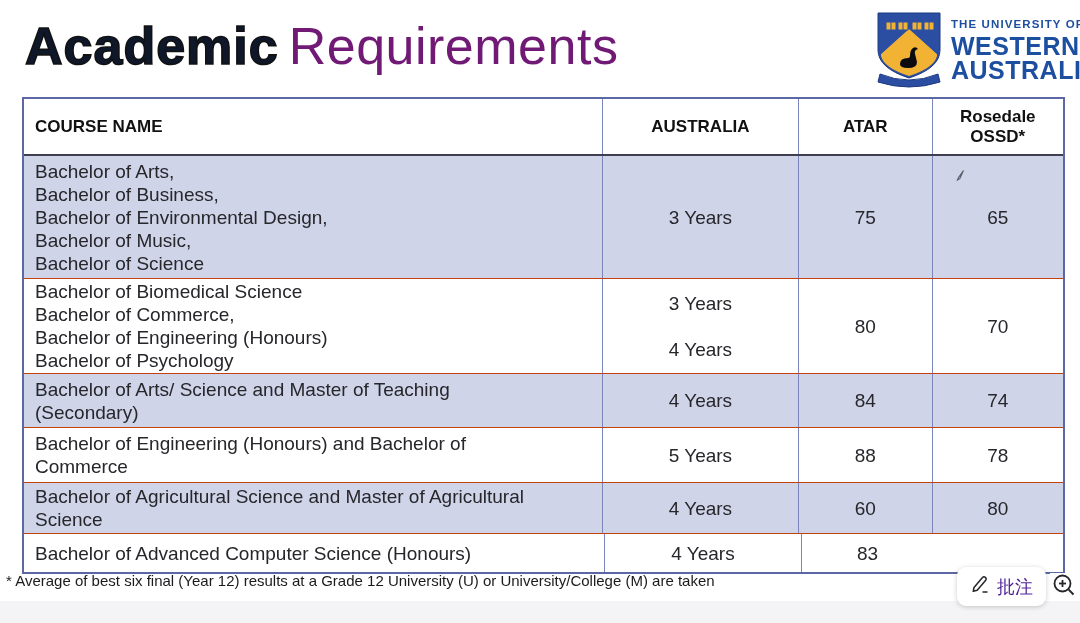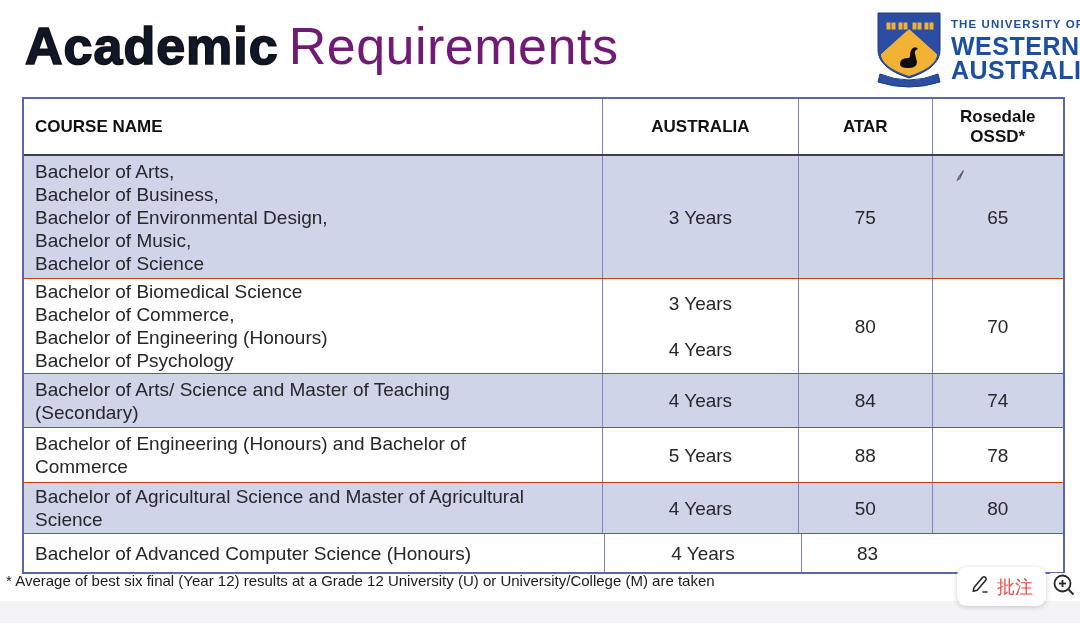--- a/index.html
+++ b/index.html
@@ -48,21 +48,21 @@
 
   
   .bottom-strip { position:absolute; left:0; bottom:0; width:1080px; height:22px; background:#f4f4f6; }
 
   
   .annotate-btn {
     position:absolute; left:957px; top:567px; height:39px; padding:0 13px;
     background:#ffffff; border-radius:9px; box-shadow:0 1px 5px rgba(0,0,0,.20);
     display:flex; align-items:center; gap:7px; cursor:pointer;
   }
-  .annotate-btn span { font-size:18px; color:#ef4444; }
+  .annotate-btn span { font-size:18px; color:#4c1d95; }
   .zoom-btn { position:absolute; left:1050px; top:573px; width:28px; height:28px; cursor:pointer;
     display:flex; align-items:center; justify-content:center; background:#fff; }
 </style>
 </head>
 <body>
 
 <div class="stage">
 
   <div class="title">
     <span class="b">Academic</span><span class="r">Requirements</span>
@@ -155,21 +155,21 @@
 Commerce</div>
       <div class="td c2 pre">5 Years</div>
       <div class="td c3">88</div>
       <div class="td c4">78</div>
     </div>
 
     <div class="tr rb shade h-r5">
       <div class="td c1 pre">Bachelor of Agricultural Science and Master of Agricultural
 Science</div>
       <div class="td c2 pre">4 Years</div>
-      <div class="td c3">50</div>
+      <div class="td c3">60</div>
       <div class="td c4">80</div>
     </div>
 
     <div class="tr rb h-r6">
       <div class="td c1 pre">Bachelor of Advanced Computer Science (Honours)</div>
       <div class="td c2 pre">4 Years</div>
       <div class="td c4">83</div>
     </div>
 
   </div>

